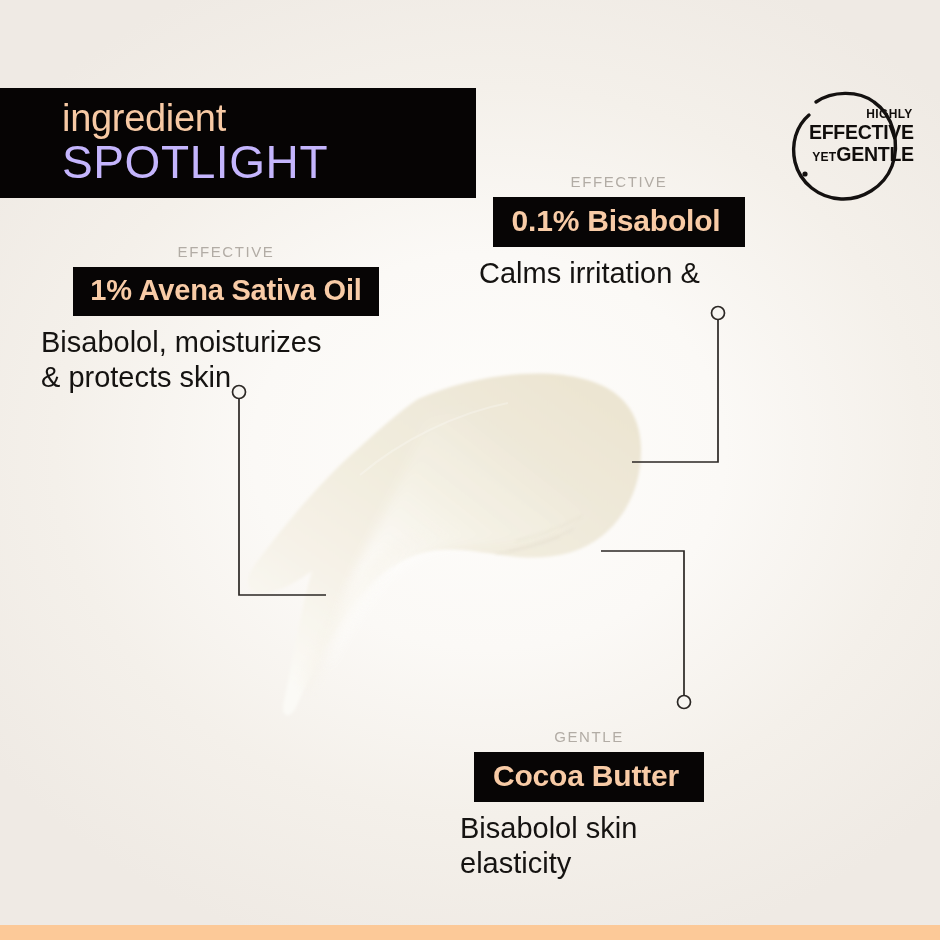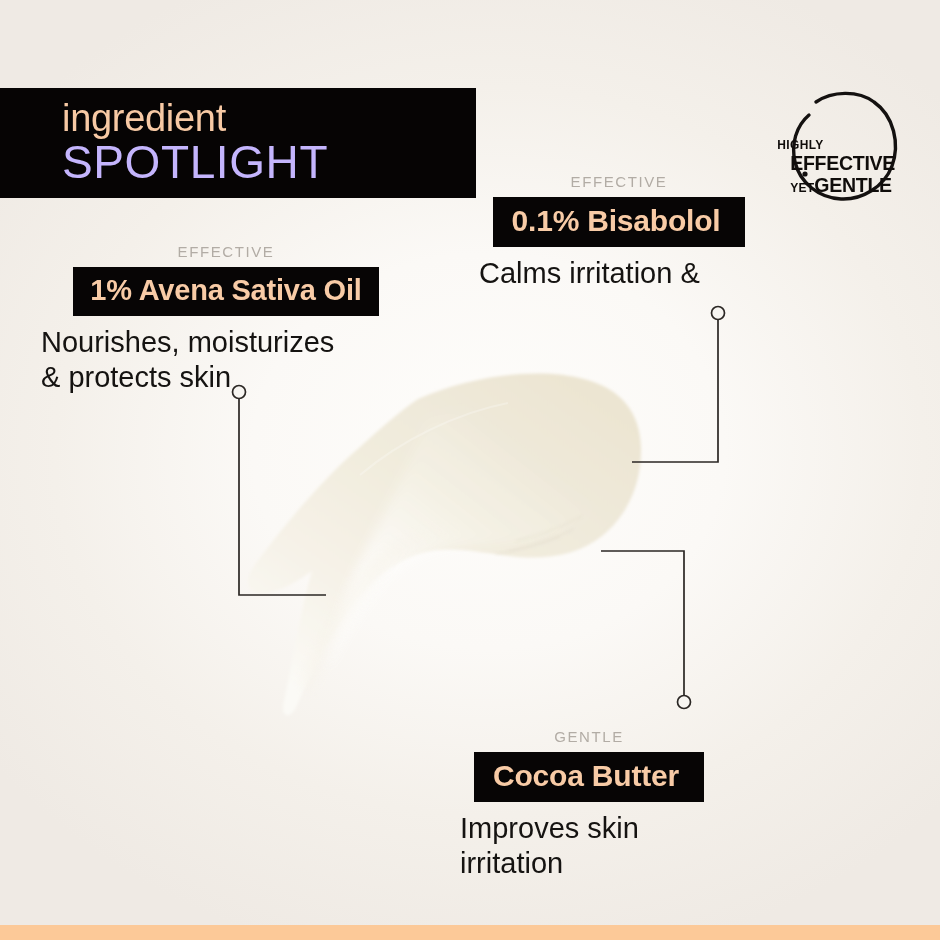--- a/index.html
+++ b/index.html
@@ -76,27 +76,26 @@
   .badge {
     position: absolute;
     left: 786px;
     top: 86px;
     width: 120px;
     height: 120px;
   }
   .badge svg { position: absolute; left: 0; top: 0; }
   .badge-text {
     position: absolute;
-    left: 0;
+    left: 12px;
     top: 21px;
     width: 120px;
-    text-align: left;
+    text-align: right;
     color: #100d0b;
     line-height: 1;
-    margin-top: 31px;
   }
   .b-l1 {
     font-size: 13px;
     font-weight: bold;
     letter-spacing: 0.4px;
     transform: scaleX(0.92);
     margin-left: -14px;
   }
   .b-l2 {
     font-size: 21px;
@@ -284,36 +283,36 @@
       <div class="b-l1">HIGHLY</div>
       <div class="b-l2">EFFECTIVE</div>
       <div class="b-l3"><span class="small">YET</span><span>GENTLE</span></div>
     </div>
   </div>
 
   <div class="callout" id="callout-avena">
     <div class="kicker">EFFECTIVE</div>
     <div><span class="name-chip">1% Avena Sativa Oil</span></div>
     <div class="desc">
-      <div>Nourishes, moisturizes</div>
+      <div>Bisabolol, moisturizes</div>
       <div>&amp; protects skin</div>
     </div>
   </div>
 
   <div class="callout" id="callout-bisabolol">
     <div class="kicker">EFFECTIVE</div>
     <div><span class="name-chip">0.1% Bisabolol</span></div>
     <div class="desc">
       <div>Calms irritation &amp;</div>
     </div>
   </div>
 
   <div class="callout" id="callout-cocoa">
     <div class="kicker">GENTLE</div>
     <div><span class="name-chip">Cocoa Butter</span></div>
     <div class="desc">
-      <div>Improves skin irritation</div>
+      <div>Bisabolol skin elasticity</div>
     </div>
   </div>
 
   <div class="bottom-bar"></div>
 
 </div>
 
 </body></html>

